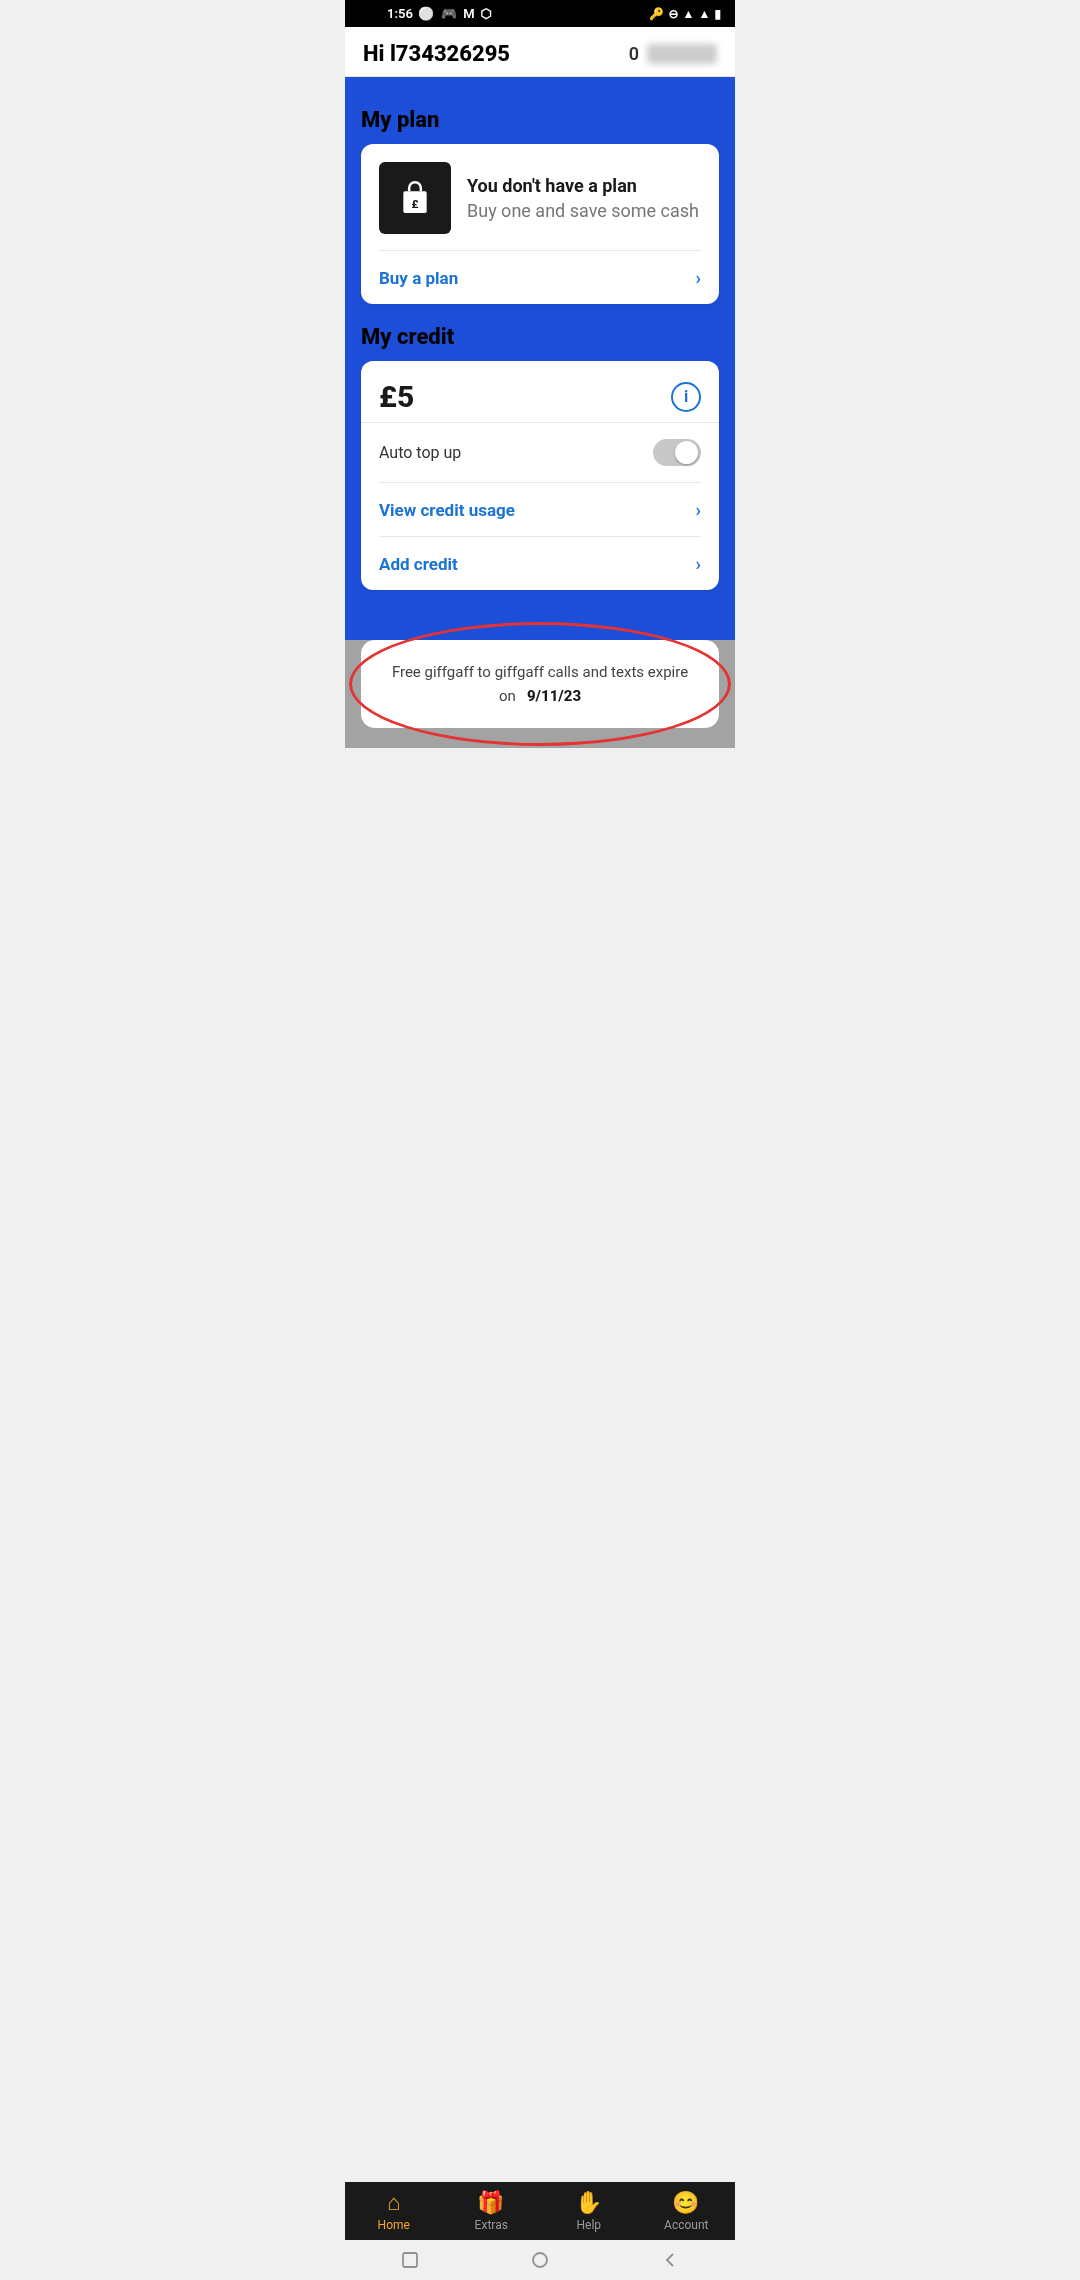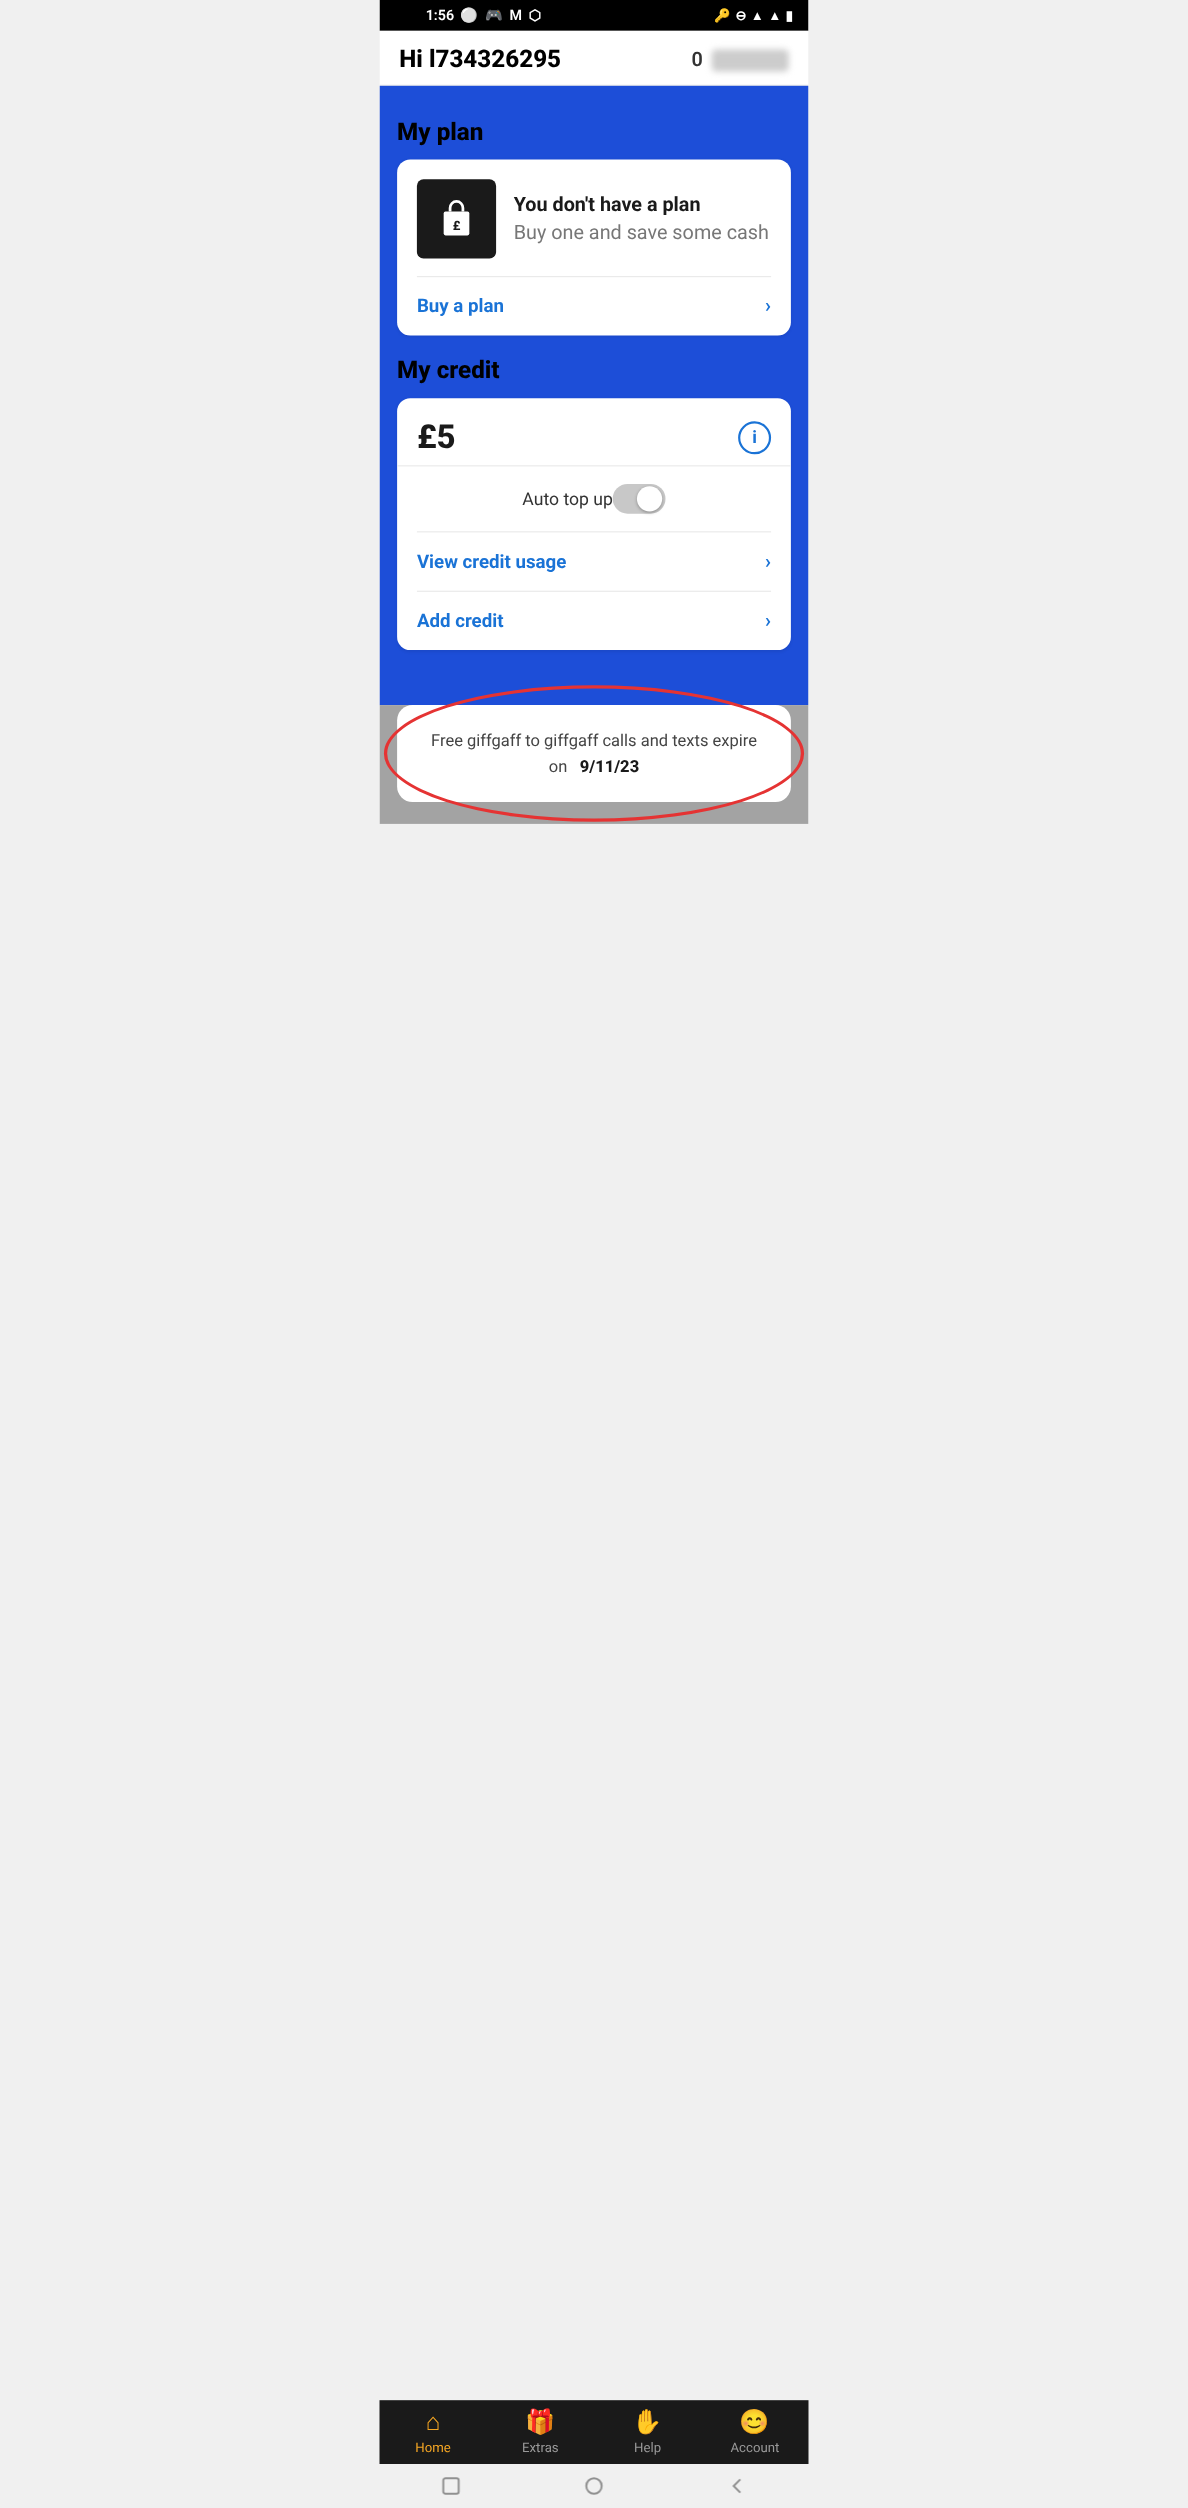--- a/index.html
+++ b/index.html
@@ -169,21 +169,21 @@
     .credit-desc {
       padding: 4px 18px 16px;
       font-size: 15px;
       color: #333;
       line-height: 1.5;
     }
 
     .auto-topup-row {
       display: flex;
       align-items: center;
-      justify-content: center;
+      justify-content: space-between;
       padding: 16px 18px;
       border-top: 1px solid #e8e8e8;
     }
     .auto-topup-label {
       font-size: 16px;
       color: #333;
     }
 
     
     .toggle {

